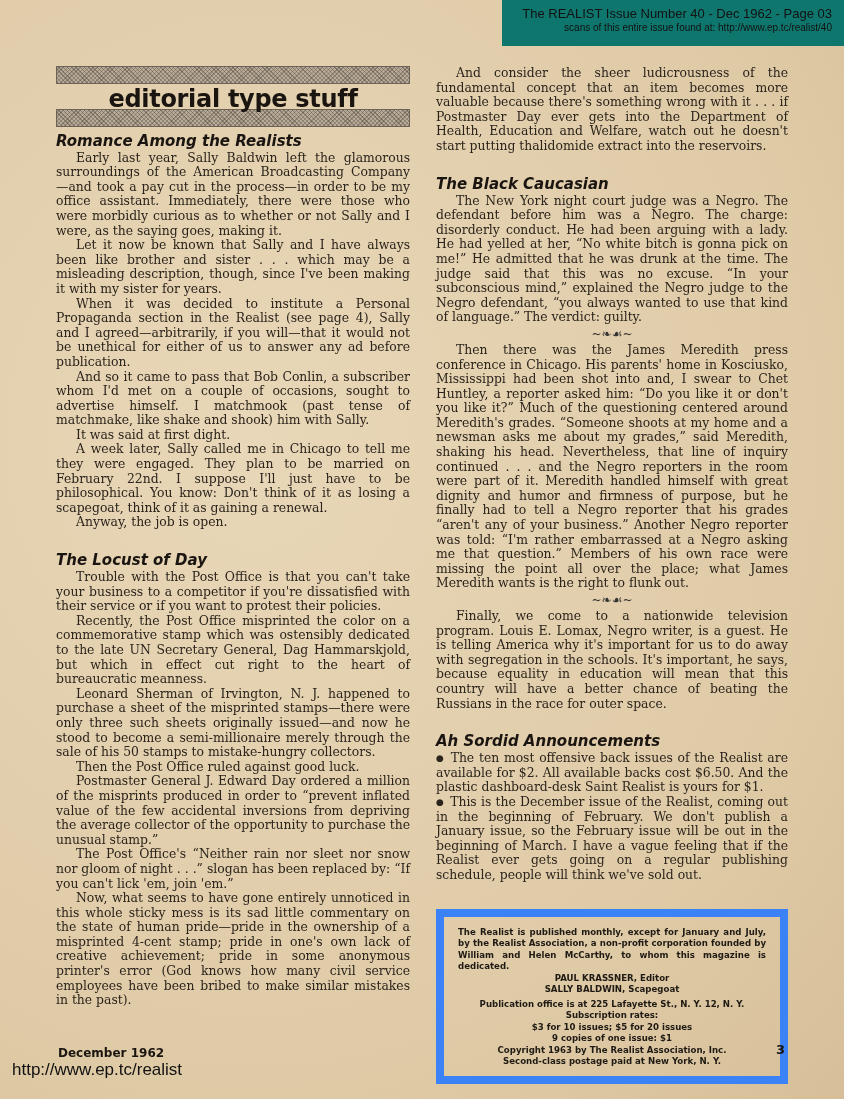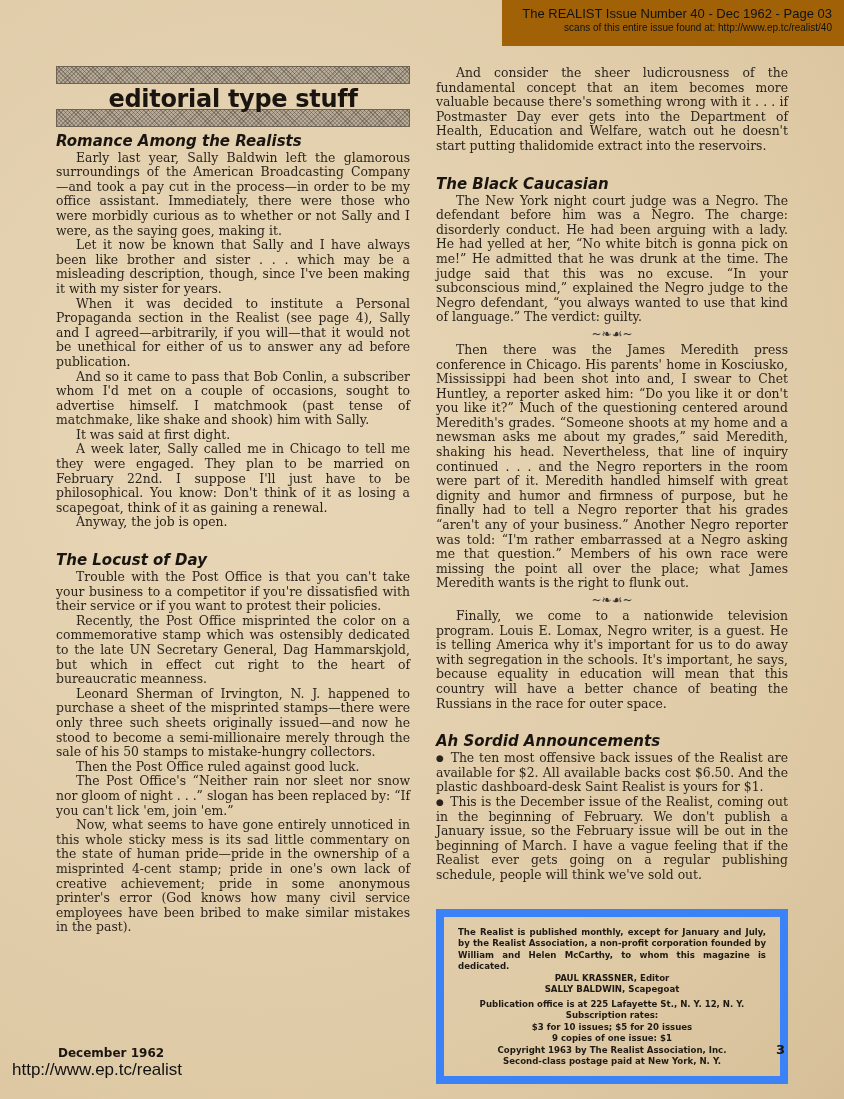--- a/index.html
+++ b/index.html
@@ -5,21 +5,21 @@
     html, body { margin: 0; padding: 0; }
     body {
       width: 844px; height: 1099px; overflow: hidden; position: relative;
       background: #e2cfae;
       background-image: radial-gradient(ellipse at 30% 40%, #e8d7b8 0%, #dfcaa6 70%, #d6bf98 100%);
       font-family: "DejaVu Serif", "Liberation Serif", serif;
       color: #2b241c;
     }
     .topbanner {
       position: absolute; right: 0; top: 0; width: 342px; height: 46px;
-      background: #a16207; text-align: right; padding: 6px 12px 0 0; box-sizing: border-box;
+      background: #0f766e; text-align: right; padding: 6px 12px 0 0; box-sizing: border-box;
       font-family: "Liberation Sans", sans-serif; color: #111;
     }
     .topbanner .t1 { font-size: 13px; line-height: 15px; }
     .topbanner .t2 { font-size: 10px; line-height: 13px; }
     .col { position: absolute; top: 66px; font-size: 12.4px; line-height: 14.6px; text-align: justify; }
     .col.left { left: 56px; width: 354px; }
     .col.right { left: 436px; width: 352px; }
     .col p { margin: 0; text-indent: 20px; }
     .col p.noind { text-indent: 0; }
     .hatch {
@@ -84,20 +84,21 @@
   <p>It was said at first dight.</p>
   <p>A week later, Sally called me in Chicago to tell me they were engaged. They plan to be married on February 22nd. I suppose I'll just have to be philosophical. You know: Don't think of it as losing a scapegoat, think of it as gaining a renewal.</p>
   <p>Anyway, the job is open.</p>
 
   <div class="gap"></div>
   <h2 class="sec">The Locust of Day</h2>
   <p>Trouble with the Post Office is that you can't take your business to a competitor if you're dissatisfied with their service or if you want to protest their policies.</p>
   <p>Recently, the Post Office misprinted the color on a commemorative stamp which was ostensibly dedicated to the late UN Secretary General, Dag Hammarskjold, but which in effect cut right to the heart of bureaucratic meanness.</p>
   <p>Leonard Sherman of Irvington, N. J. happened to purchase a sheet of the misprinted stamps—there were only three such sheets originally issued—and now he stood to become a semi-millionaire merely through the sale of his 50 stamps to mistake-hungry collectors.</p>
   <p>Then the Post Office ruled against good luck.</p>
+  <p>Postmaster General J. Edward Day ordered a million of the misprints produced in order to “prevent inflated value of the few accidental inversions from depriving the average collector of the opportunity to purchase the unusual stamp.”</p>
   <p>The Post Office's “Neither rain nor sleet nor snow nor gloom of night . . .” slogan has been replaced by: “If you can't lick 'em, join 'em.”</p>
   <p>Now, what seems to have gone entirely unnoticed in this whole sticky mess is its sad little commentary on the state of human pride—pride in the ownership of a misprinted 4-cent stamp; pride in one's own lack of creative achievement; pride in some anonymous printer's error (God knows how many civil service employees have been bribed to make similar mistakes in the past).</p>
 </div>
 
 <div class="col right">
   <p>And consider the sheer ludicrousness of the fundamental concept that an item becomes more valuable because there's something wrong with it . . . if Postmaster Day ever gets into the Department of Health, Education and Welfare, watch out he doesn't start putting thalidomide extract into the reservoirs.</p>
 
   <div class="gap"></div>
   <h2 class="sec">The Black Caucasian</h2>
   <p>The New York night court judge was a Negro. The defendant before him was a Negro. The charge: disorderly conduct. He had been arguing with a lady. He had yelled at her, “No white bitch is gonna pick on me!” He admitted that he was drunk at the time. The judge said that this was no excuse. “In your subconscious mind,” explained the Negro judge to the Negro defendant, “you always wanted to use that kind of language.” The verdict: guilty.</p>

